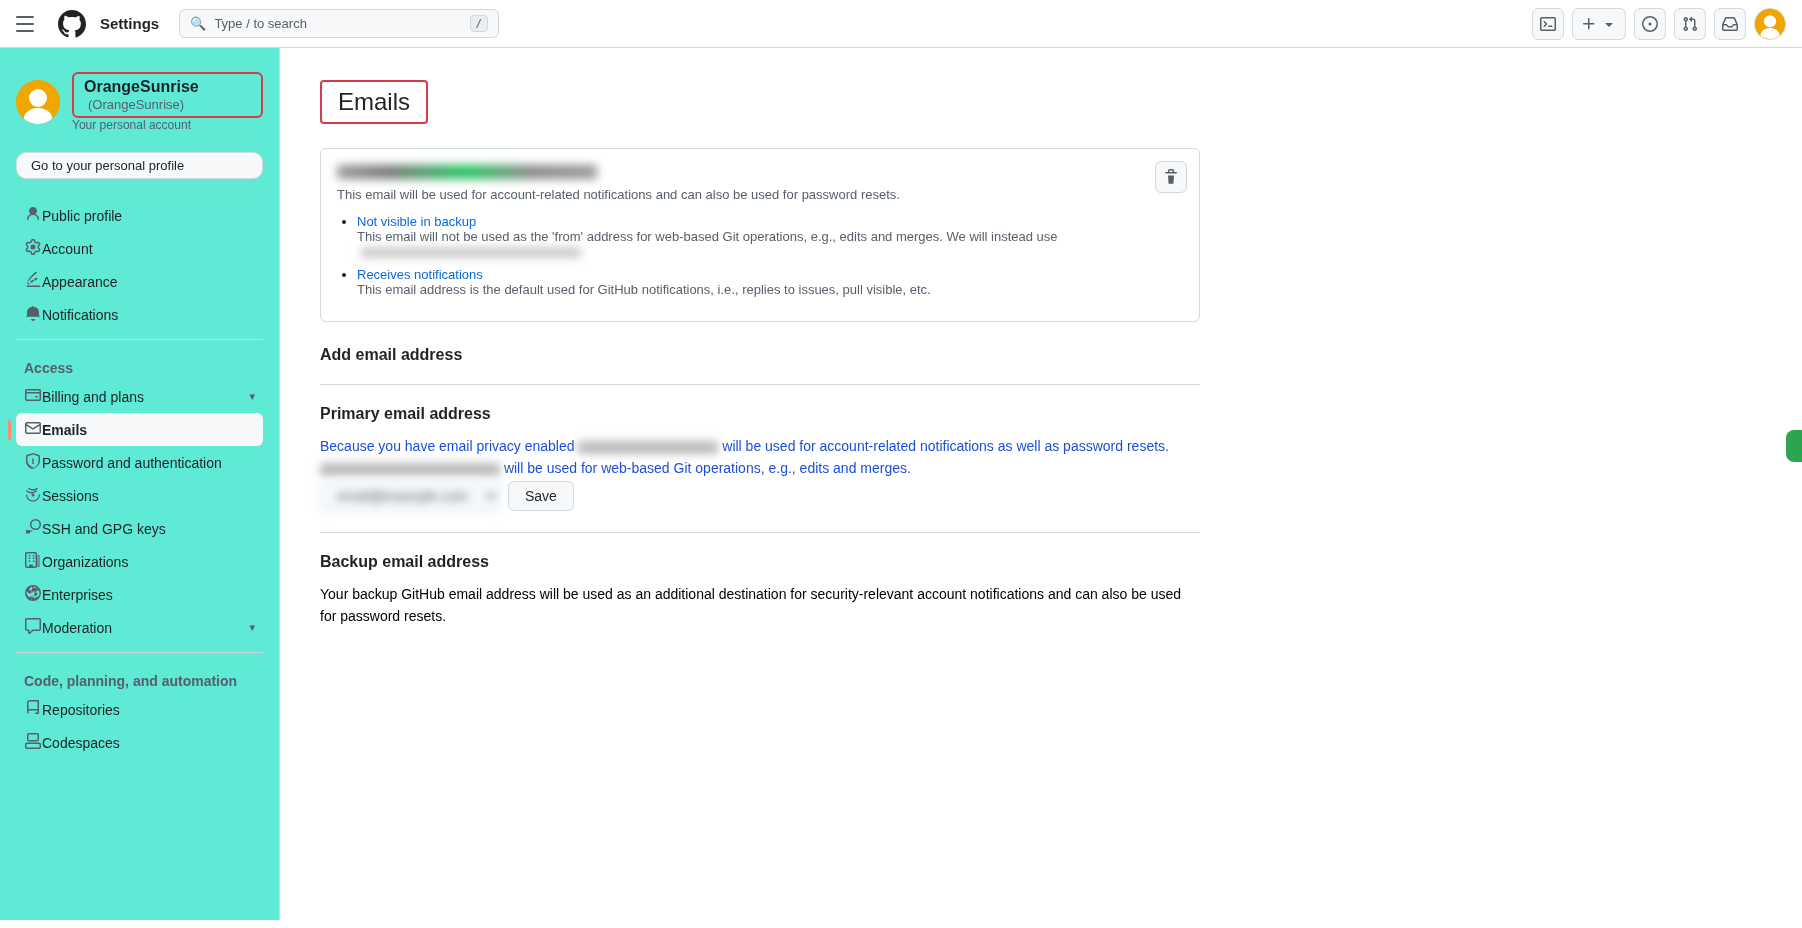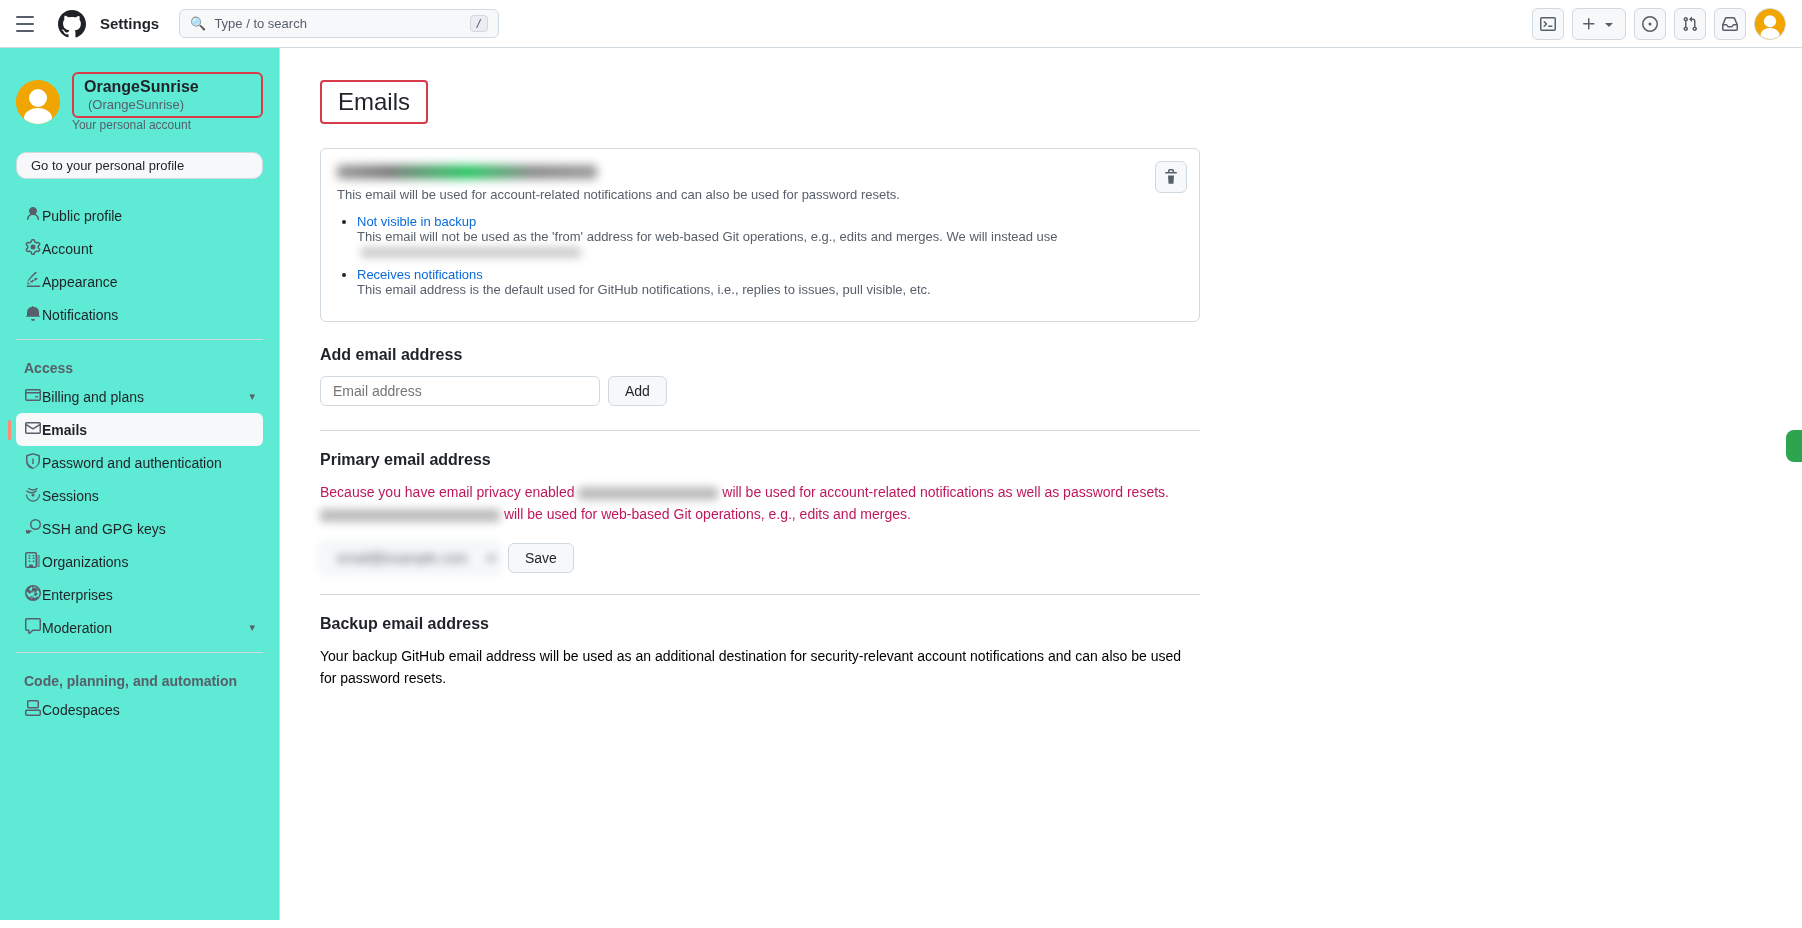--- a/index.html
+++ b/index.html
@@ -56,21 +56,21 @@
     .email-bullet li .bullet-desc { color: #57606a; display: block; }
 
     
     .section-title { font-size: 16px; font-weight: 600; margin-bottom: 12px; color: #1f2328; }
     .add-email-row { display: flex; gap: 8px; margin-bottom: 24px; }
     .add-email-input { flex: 1; max-width: 280px; border: 1px solid #d1d9e0; border-radius: 6px; padding: 6px 12px; font-size: 14px; color: #1f2328; background: #fff; }
     .btn-secondary { padding: 6px 16px; border: 1px solid #d1d9e0; border-radius: 6px; background: #f6f8fa; font-size: 14px; cursor: pointer; color: #1f2328; font-weight: 500; }
 
     
     .section-divider { height: 1px; background: #d1d9e0; margin: 20px 0; }
-    .primary-email-desc { font-size: 14px; color: #be185d; margin-bottom: 16px; line-height: 1.6; }
+    .primary-email-desc { font-size: 14px; color: #1d4ed8; line-height: 1.6; }
     .blurred-text { display: inline-block; filter: blur(4px); background: #bbb; height: 13px; width: 140px; border-radius: 3px; vertical-align: middle; }
     .primary-email-row { display: flex; align-items: center; gap: 8px; }
     .email-select { border: 1px solid #d1d9e0; border-radius: 6px; padding: 6px 12px; font-size: 14px; background: #f6f8fa; cursor: pointer; color: #57606a; min-width: 180px; }
     .email-select-blurred { filter: blur(4px); }
 
     
     .backup-email-desc { font-size: 14px; color: #000000; line-height: 1.6; }
 
     
     .sidebar::-webkit-scrollbar { width: 6px; }
@@ -268,20 +268,28 @@
             </svg>
         </span>
         <span>Moderation</span>
         <span class="chevron">▾</span>
       </li>
     </ul>
 
     <div class="sidebar-divider"></div>
     <div class="sidebar-section-label">Code, planning, and automation</div>
     <ul class="sidebar-nav">
+      <li class="sidebar-item">
+        <span class="icon">
+          <svg width="16" height="16" viewBox="0 0 16 16" fill="currentColor">
+              <path d="M2 2.5A2.5 2.5 0 014.5 0h8.75a.75.75 0 01.75.75v12.5a.75.75 0 01-.75.75h-2.5a.75.75 0 110-1.5h1.75v-2h-8a1 1 0 00-.714 1.7.75.75 0 01-1.072 1.05A2.495 2.495 0 012 11.5Zm10.5-1h-8a1 1 0 00-1 1v6.708A2.486 2.486 0 014.5 9h8V1.5z"></path>
+            </svg>
+        </span>
+        <span>Repositories</span>
+      </li>
       <li class="sidebar-item">
         <span class="icon">
           <svg width="16" height="16" viewBox="0 0 16 16" fill="currentColor">
               <path d="M0 11.25c0-.966.784-1.75 1.75-1.75h12.5c.966 0 1.75.784 1.75 1.75v3A1.75 1.75 0 0114.25 16H1.75A1.75 1.75 0 010 14.25Zm2-9.5C2 .784 2.784 0 3.75 0h8.5C13.216 0 14 .784 14 1.75v5a1.75 1.75 0 01-1.75 1.75h-8.5A1.75 1.75 0 012 6.75ZM1.75 11a.25.25 0 00-.25.25v3c0 .138.112.25.25.25h12.5a.25.25 0 00.25-.25v-3a.25.25 0 00-.25-.25Zm2-9.5a.25.25 0 00-.25.25v5c0 .138.112.25.25.25h8.5a.25.25 0 00.25-.25v-5a.25.25 0 00-.25-.25Z"></path>
             </svg>
         </span>
         <span>Codespaces</span>
       </li>
     </ul>
   </aside>
@@ -312,24 +320,20 @@
         </li>
         <li>
           <span class="bullet-title">Receives notifications</span>
           <span class="bullet-desc">This email address is the default used for GitHub notifications, i.e., replies to issues, pull visible, etc.</span>
         </li>
       </ul>
     </div>
 
     
     <div class="section-title">Add email address</div>
-    <div class="add-email-row">
-      <input class="add-email-input" type="email" placeholder="Email address" style="">
-      <button class="btn-secondary">Add</button>
-    </div>
 
     <div class="section-divider"></div>
 
     
     <div class="section-title">Primary email address</div>
     <p class="primary-email-desc">
       <span>Because you have email privacy enabled</span>
       <span class="blurred-text"></span>
       <span>will be used for account-related notifications as well as password resets.</span>
       <br>

